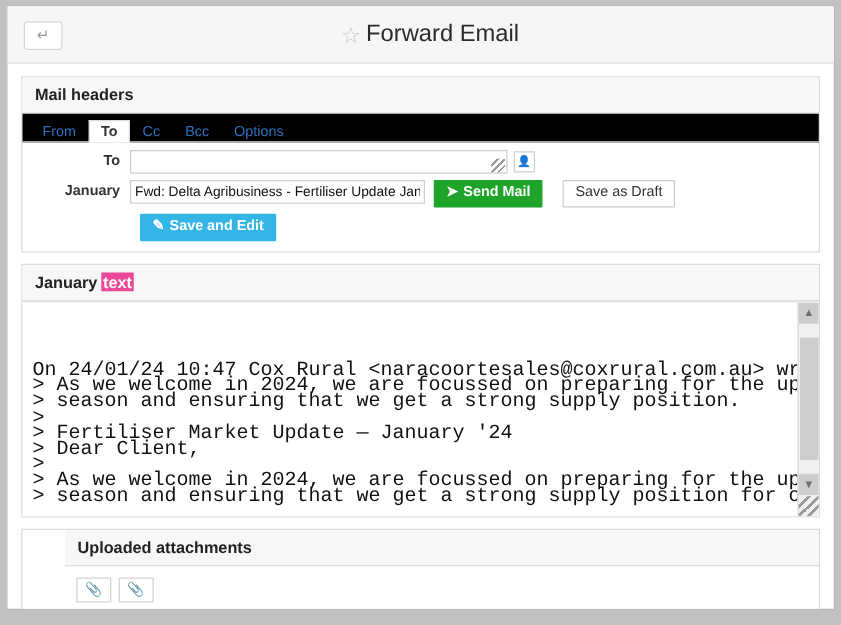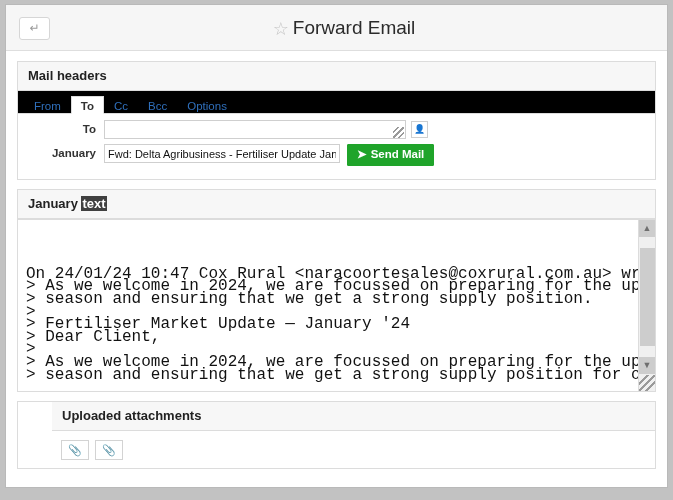--- a/index.html
+++ b/index.html
@@ -64,21 +64,21 @@
   }
   .panel-head {
     background: #f7f7f7;
     border-bottom: 1px solid #dcdcdc;
     padding: 6px 10px 7px 10px;
     font-size: 13px;
     color: #222;
     font-weight: 600;
   }
   .panel-head .sel {
-    background: #404040;
+    background: #ec4899;
     color: #ffffff;
     padding: 0 1px;
   }
 
   
   .tabs {
     display: flex;
     padding: 4px 6px 0 6px;
     border-bottom: 1px solid #dcdcdc;
     background: #000000;
@@ -303,23 +303,27 @@
           <span class="resize-grip"></span>
         </div>
         <div class="contact-btn">👤</div>
       </div>
 
       <div class="frow">
         <div class="frow-label">January</div>
         <input class="field-subject" type="text" value="Fwd: Delta Agribusiness - Fertiliser Update January '2" style="">
         <div class="subject-row-btns">
           <button class="btn btn-green"><span class="gi">➤</span><span>Send Mail</span></button>
+          <button class="btn">Save as Draft</button>
         </div>
       </div>
 
+      <div class="saveedit-row">
+        <button class="btn btn-blue"><span class="gi">✎</span><span>Save and Edit</span></button>
+      </div>
 
     </div>
   </div>
 
   <div class="panel msg-panel">
     <div class="panel-head"><span>January </span><span class="sel">text</span></div>
 
     <div class="textarea-wrap">
       <div class="textarea-body">
 

